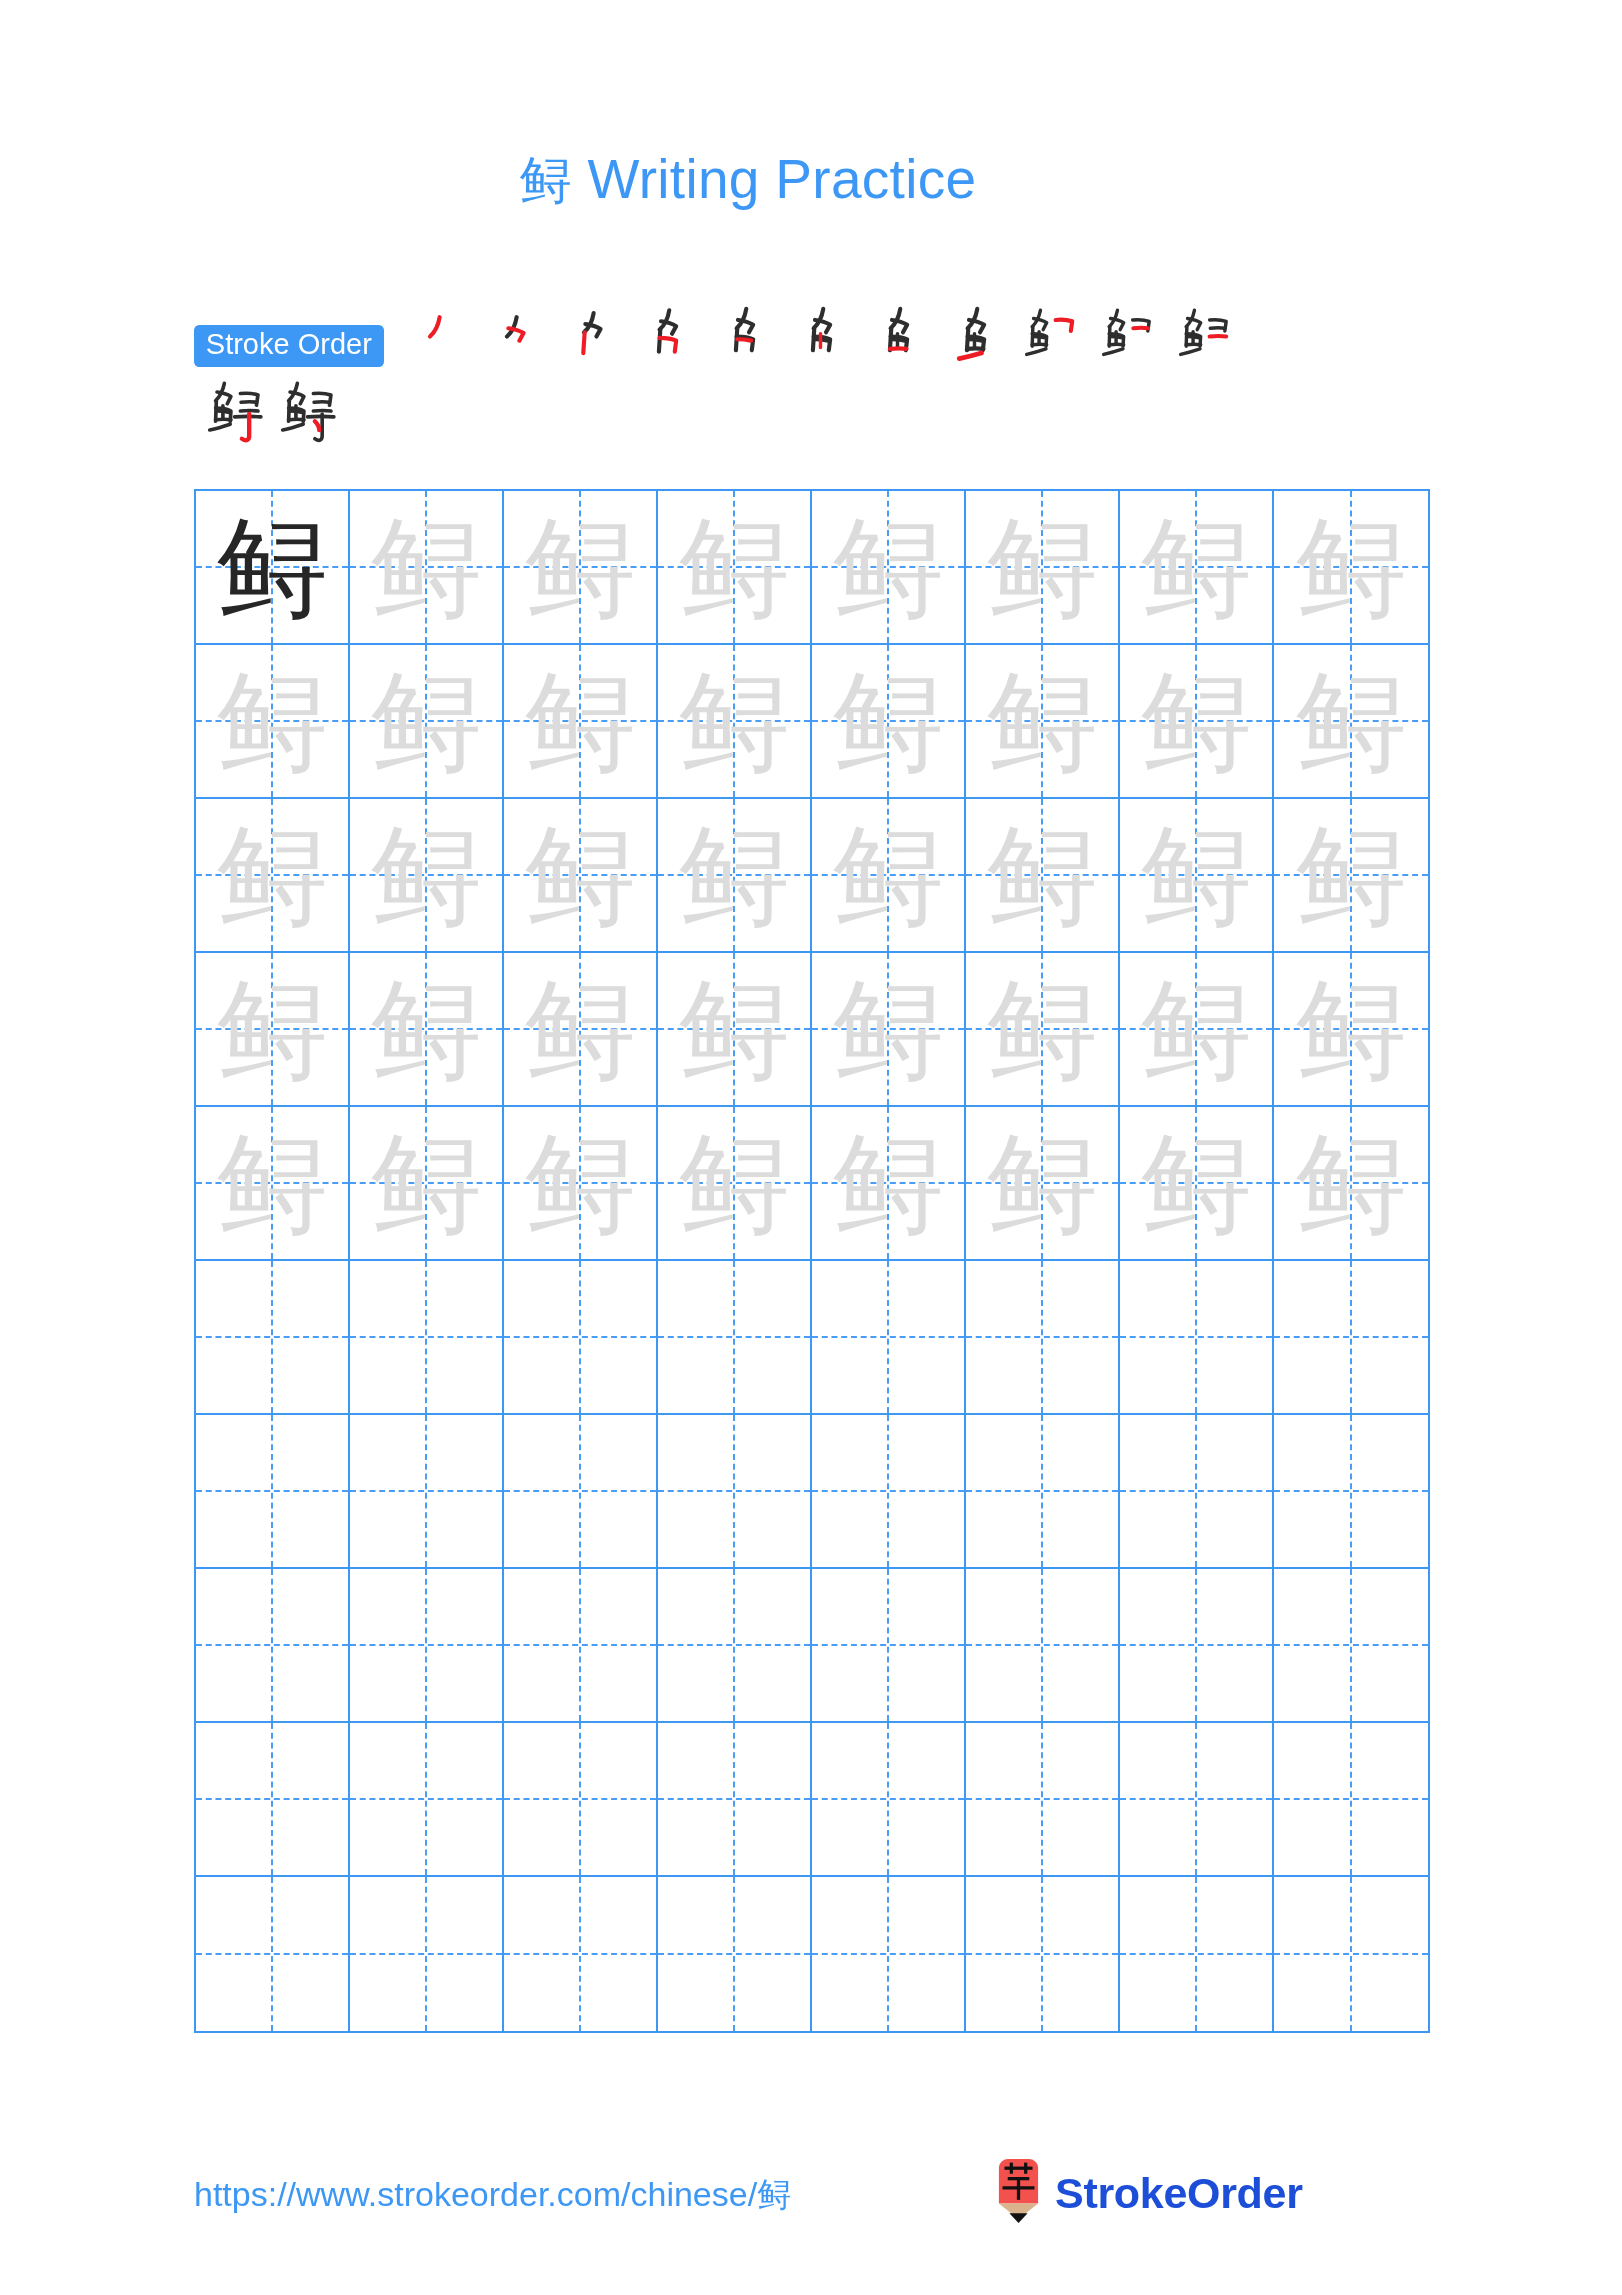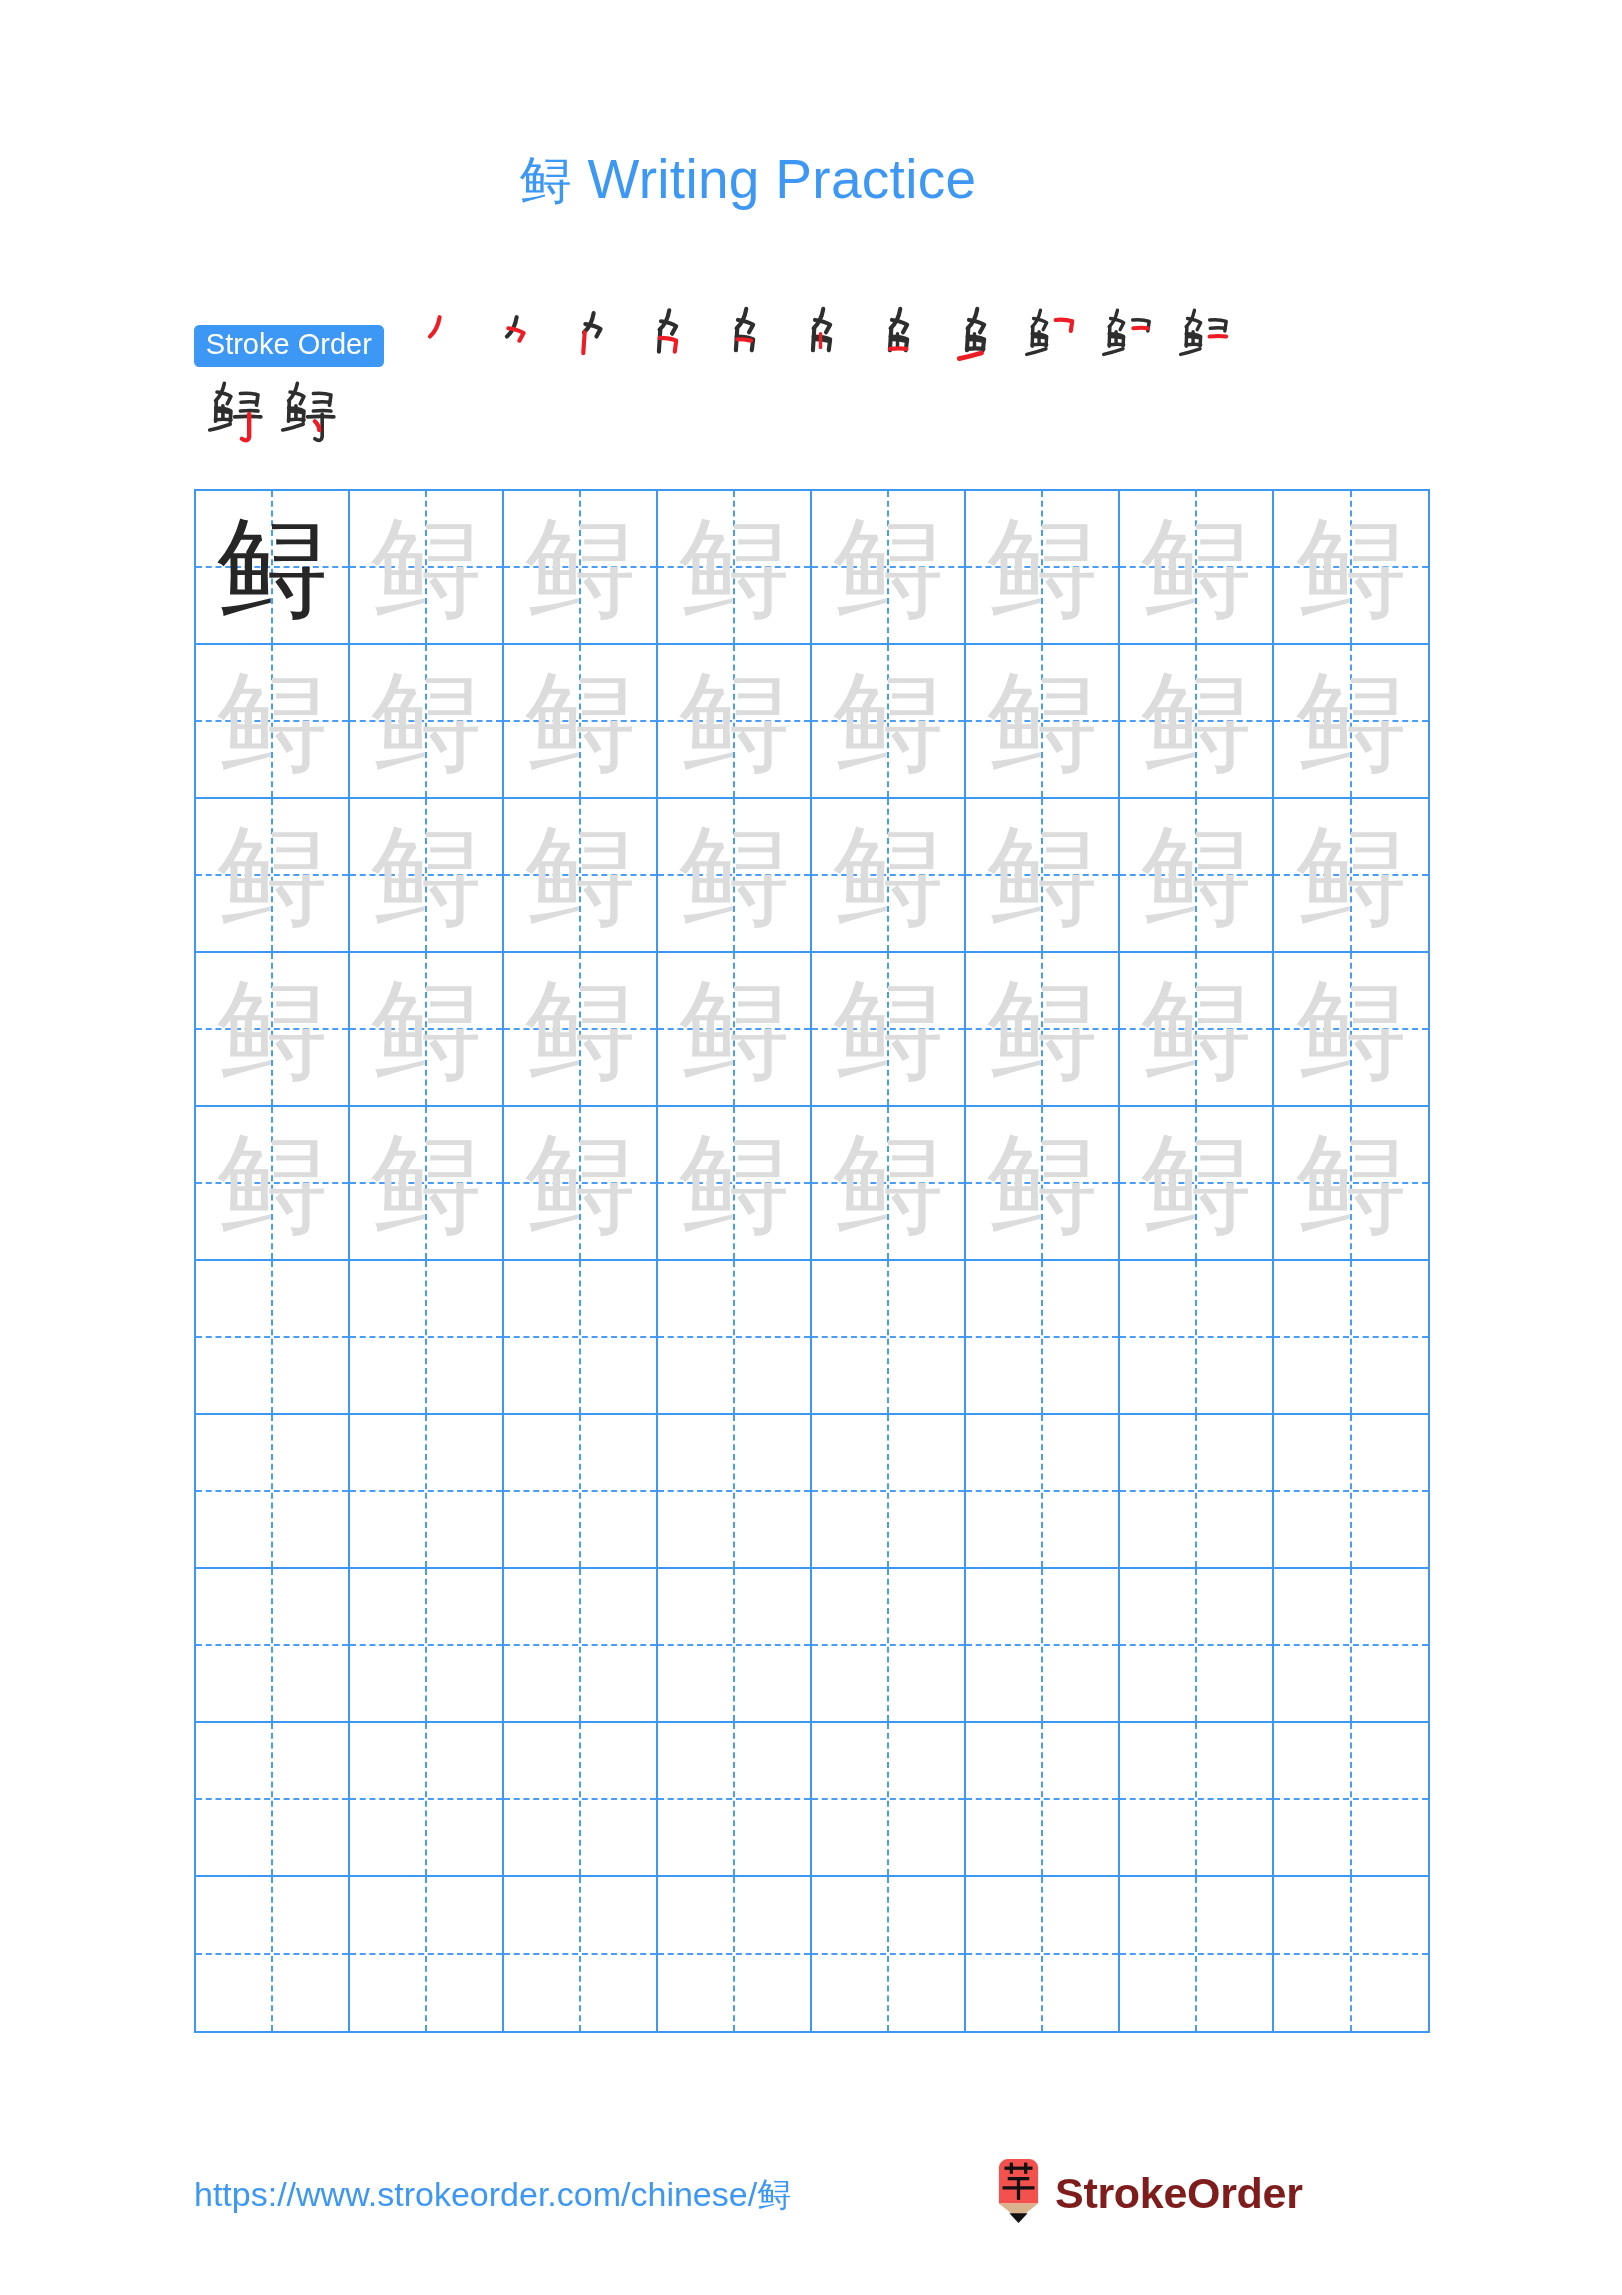--- a/index.html
+++ b/index.html
@@ -168,21 +168,21 @@
   }
   .logo-mark {
     position: relative;
     width: 47px;
     height: 68px;
     flex: 0 0 auto;
   }
   .logo-text {
     font-size: 43px;
     font-weight: 700;
-    color: #7f1d1d;
+    color: #1d4ed8;
     letter-spacing: -0.3px;
     line-height: 1;
     text-align: right;
   }
 </style>
 </head>
 <body>
 
 <div class="page">
 

